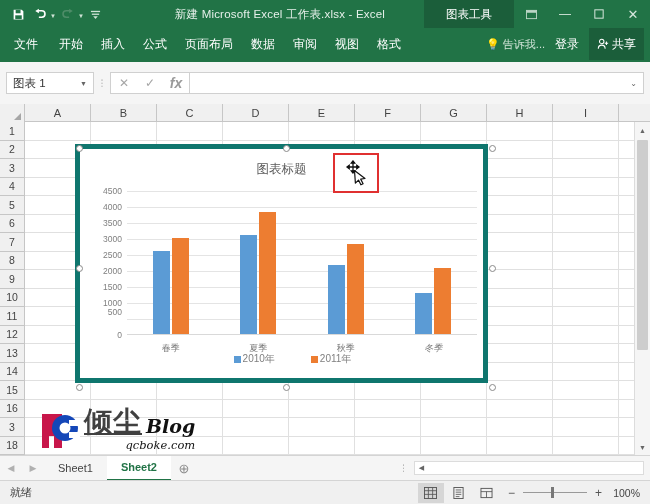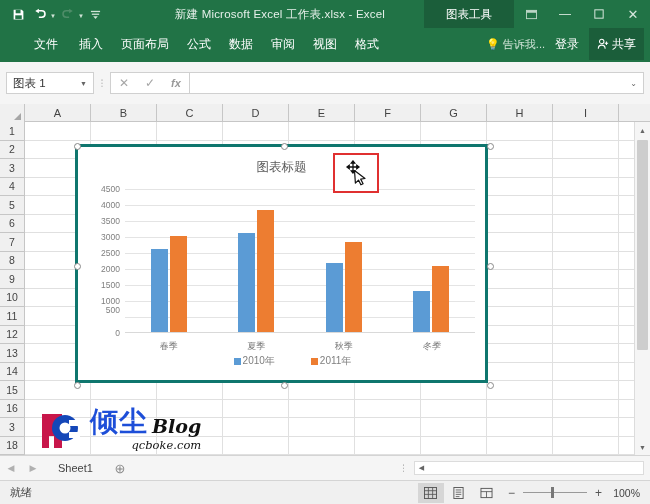--- a/index.html
+++ b/index.html
@@ -39,21 +39,21 @@
 
   
   .ribbon {
     position:absolute; left:0; top:28px; width:650px; height:32px;
     background:#217346; display:flex; align-items:center;
   }
   .rtab {
     height:32px; padding:0 9px; display:flex; align-items:center;
     color:#ffffff; font-size:12px; white-space:nowrap;
   }
-  .rtab:first-child { padding-left:14px; padding-right:12px;margin-left:20px; }
+  .rtab:first-child { padding-left:14px; padding-right:12px; }
   .rtab.active { background:#1b5e3a; }
   .ribbon-right { margin-left:auto; display:flex; align-items:center; padding-right:6px; }
   .tellme { display:flex; align-items:center; gap:3px; color:#cfe3d6; font-size:11px; }
   .bulb { color:#f5e08a; font-size:11px; }
   .signin { color:#ffffff; font-size:12px; padding:0 10px; }
   .share {
     display:flex; align-items:center; gap:3px; color:#ffffff; font-size:12px;
     background:#1b5e3a; height:32px; padding:0 8px;
   }
   .greenline {
@@ -68,21 +68,21 @@
   .namebox {
     width:88px; height:22px; background:#ffffff; border:1px solid #d0d0d0;
     display:flex; align-items:center; padding:0 6px; font-size:11.5px; color:#333;
   }
   .namebox .nb-label { flex:1; }
   .namebox .nb-caret { color:#666; font-size:7px; }
   .fb-dots { width:16px; text-align:center; color:#9a9a9a; font-size:9px; line-height:1; }
   .fb-btns { display:flex; align-items:center; background:#ffffff;
              border:1px solid #d0d0d0; border-right:none; height:22px; }
   .fb-btn { width:26px; text-align:center; color:#a6a6a6; font-size:12px; }
-  .fb-btn.fx { font-style:italic; font-weight:bold; font-size:11px; color:#9a9a9a; }
+  .fb-btn.fx { font-style:italic; font-weight:bold; font-size:14px; color:#9a9a9a; }
   .fb-input {
     flex:1; height:22px; background:#ffffff; border:1px solid #d0d0d0;
     display:flex; align-items:center; padding:0 6px; font-size:11.5px;
   }
   .fb-caret { margin-left:auto; color:#666; font-size:8px; }
 
   
   .gridwrap { position:absolute; left:0; top:104px; width:650px; height:351px; background:#fff; }
   .colheader {
     position:absolute; left:0; top:0; height:18px; width:650px;
@@ -120,21 +120,21 @@
     color:#666; font-size:7px;
   }
   .vs-thumb {
     position:absolute; left:2px; right:2px; top:18px; height:210px;
     background:#cdcdcd; border-radius:1px;
   }
 
   
   .chart-frame {
     position:absolute; left:75px; top:144px; width:413px; height:239px;
-    border:3px solid #0f766e; background:#ffffff;
+    border:5px solid #0f766e; background:#ffffff;
   }
   .handle {
     position:absolute; width:7px; height:7px; background:#ffffff;
     border:1px solid #8a8a8a; border-radius:50%;
   }
   .chart-title {
     position:absolute; left:0; right:0; top:12px; text-align:center;
     font-size:12.5px; color:#595959;
   }
   .plot { position:absolute; left:47px; top:42px; width:350px; height:144px; }
@@ -162,22 +162,22 @@
   .cursor-box {
     position:absolute; left:333px; top:153px; width:46px; height:40px;
     border:2px solid #e03030; background:#ffffff;
     display:flex; align-items:center; justify-content:center;
   }
 
   
   .logo-wm { position:absolute; left:38px; top:408px; display:flex; align-items:flex-end; }
   .logo-mark { position:relative; width:46px; height:42px; }
   .wm-cn {
-    font-family:"DejaVu Serif", serif; font-size:28px; font-weight:bold; color:#1d4ed8;
-    letter-spacing:1px; margin-left:6px; line-height:1;
+    font-family:"DejaVu Serif", serif; font-size:28px; font-weight:bold; color:#404040;
+    letter-spacing:1px; margin-left:0; line-height:1;text-decoration:underline;
   }
   .wm-blog {
     font-family:"DejaVu Serif", serif; font-style:italic; font-weight:bold;
     font-size:19px; color:#111; line-height:1; margin-left:4px;
   }
   .wm-url {
     font-family:"DejaVu Serif", serif; font-style:italic; font-size:11.5px;
     color:#111; margin-top:2px;
   }
   .red-wm1 {
@@ -284,23 +284,24 @@
         <svg width="10" height="10" viewBox="0 0 12 12">
             <rect x="1" y="1" width="10" height="10" fill="none" stroke="#d7e7dd" stroke-width="1.2"></rect>
           </svg>
       </div>
       <div class="wbtn close">✕</div>
     </div>
   </div>
 
   <div class="ribbon">
     <div class="rtab">文件</div>
+    <div class="rtab">开始</div>
     <div class="rtab">插入</div>
+    <div class="rtab">公式</div>
     <div class="rtab">页面布局</div>
-    <div class="rtab">公式</div>
     <div class="rtab">数据</div>
     <div class="rtab">审阅</div>
     <div class="rtab">视图</div>
     <div class="rtab">格式</div>
     <div class="ribbon-right">
       <div class="tellme">
         <span class="bulb">💡</span>
         <span>告诉我...</span>
       </div>
       <div class="signin">登录</div>
@@ -494,20 +495,21 @@
     </div>
   </div>
 
   <div class="red-wm1">office教程学习网</div>
   <div class="red-wm2">www.office68.com</div>
 
   <div class="sheetbar">
     <div class="navarrow">◀</div>
     <div class="navarrow">▶</div>
     <div class="stab">Sheet1</div>
+    <div class="stab active">Sheet2</div>
     <div class="addsheet">⊕</div>
     <div class="sheet-dots">⋮</div>
     <div class="hscroll">
       <div class="hs-arrow">◀</div>
     </div>
   </div>
 
   <div class="statusbar">
     <div class="status-text">就绪</div>
     <div class="status-right">

